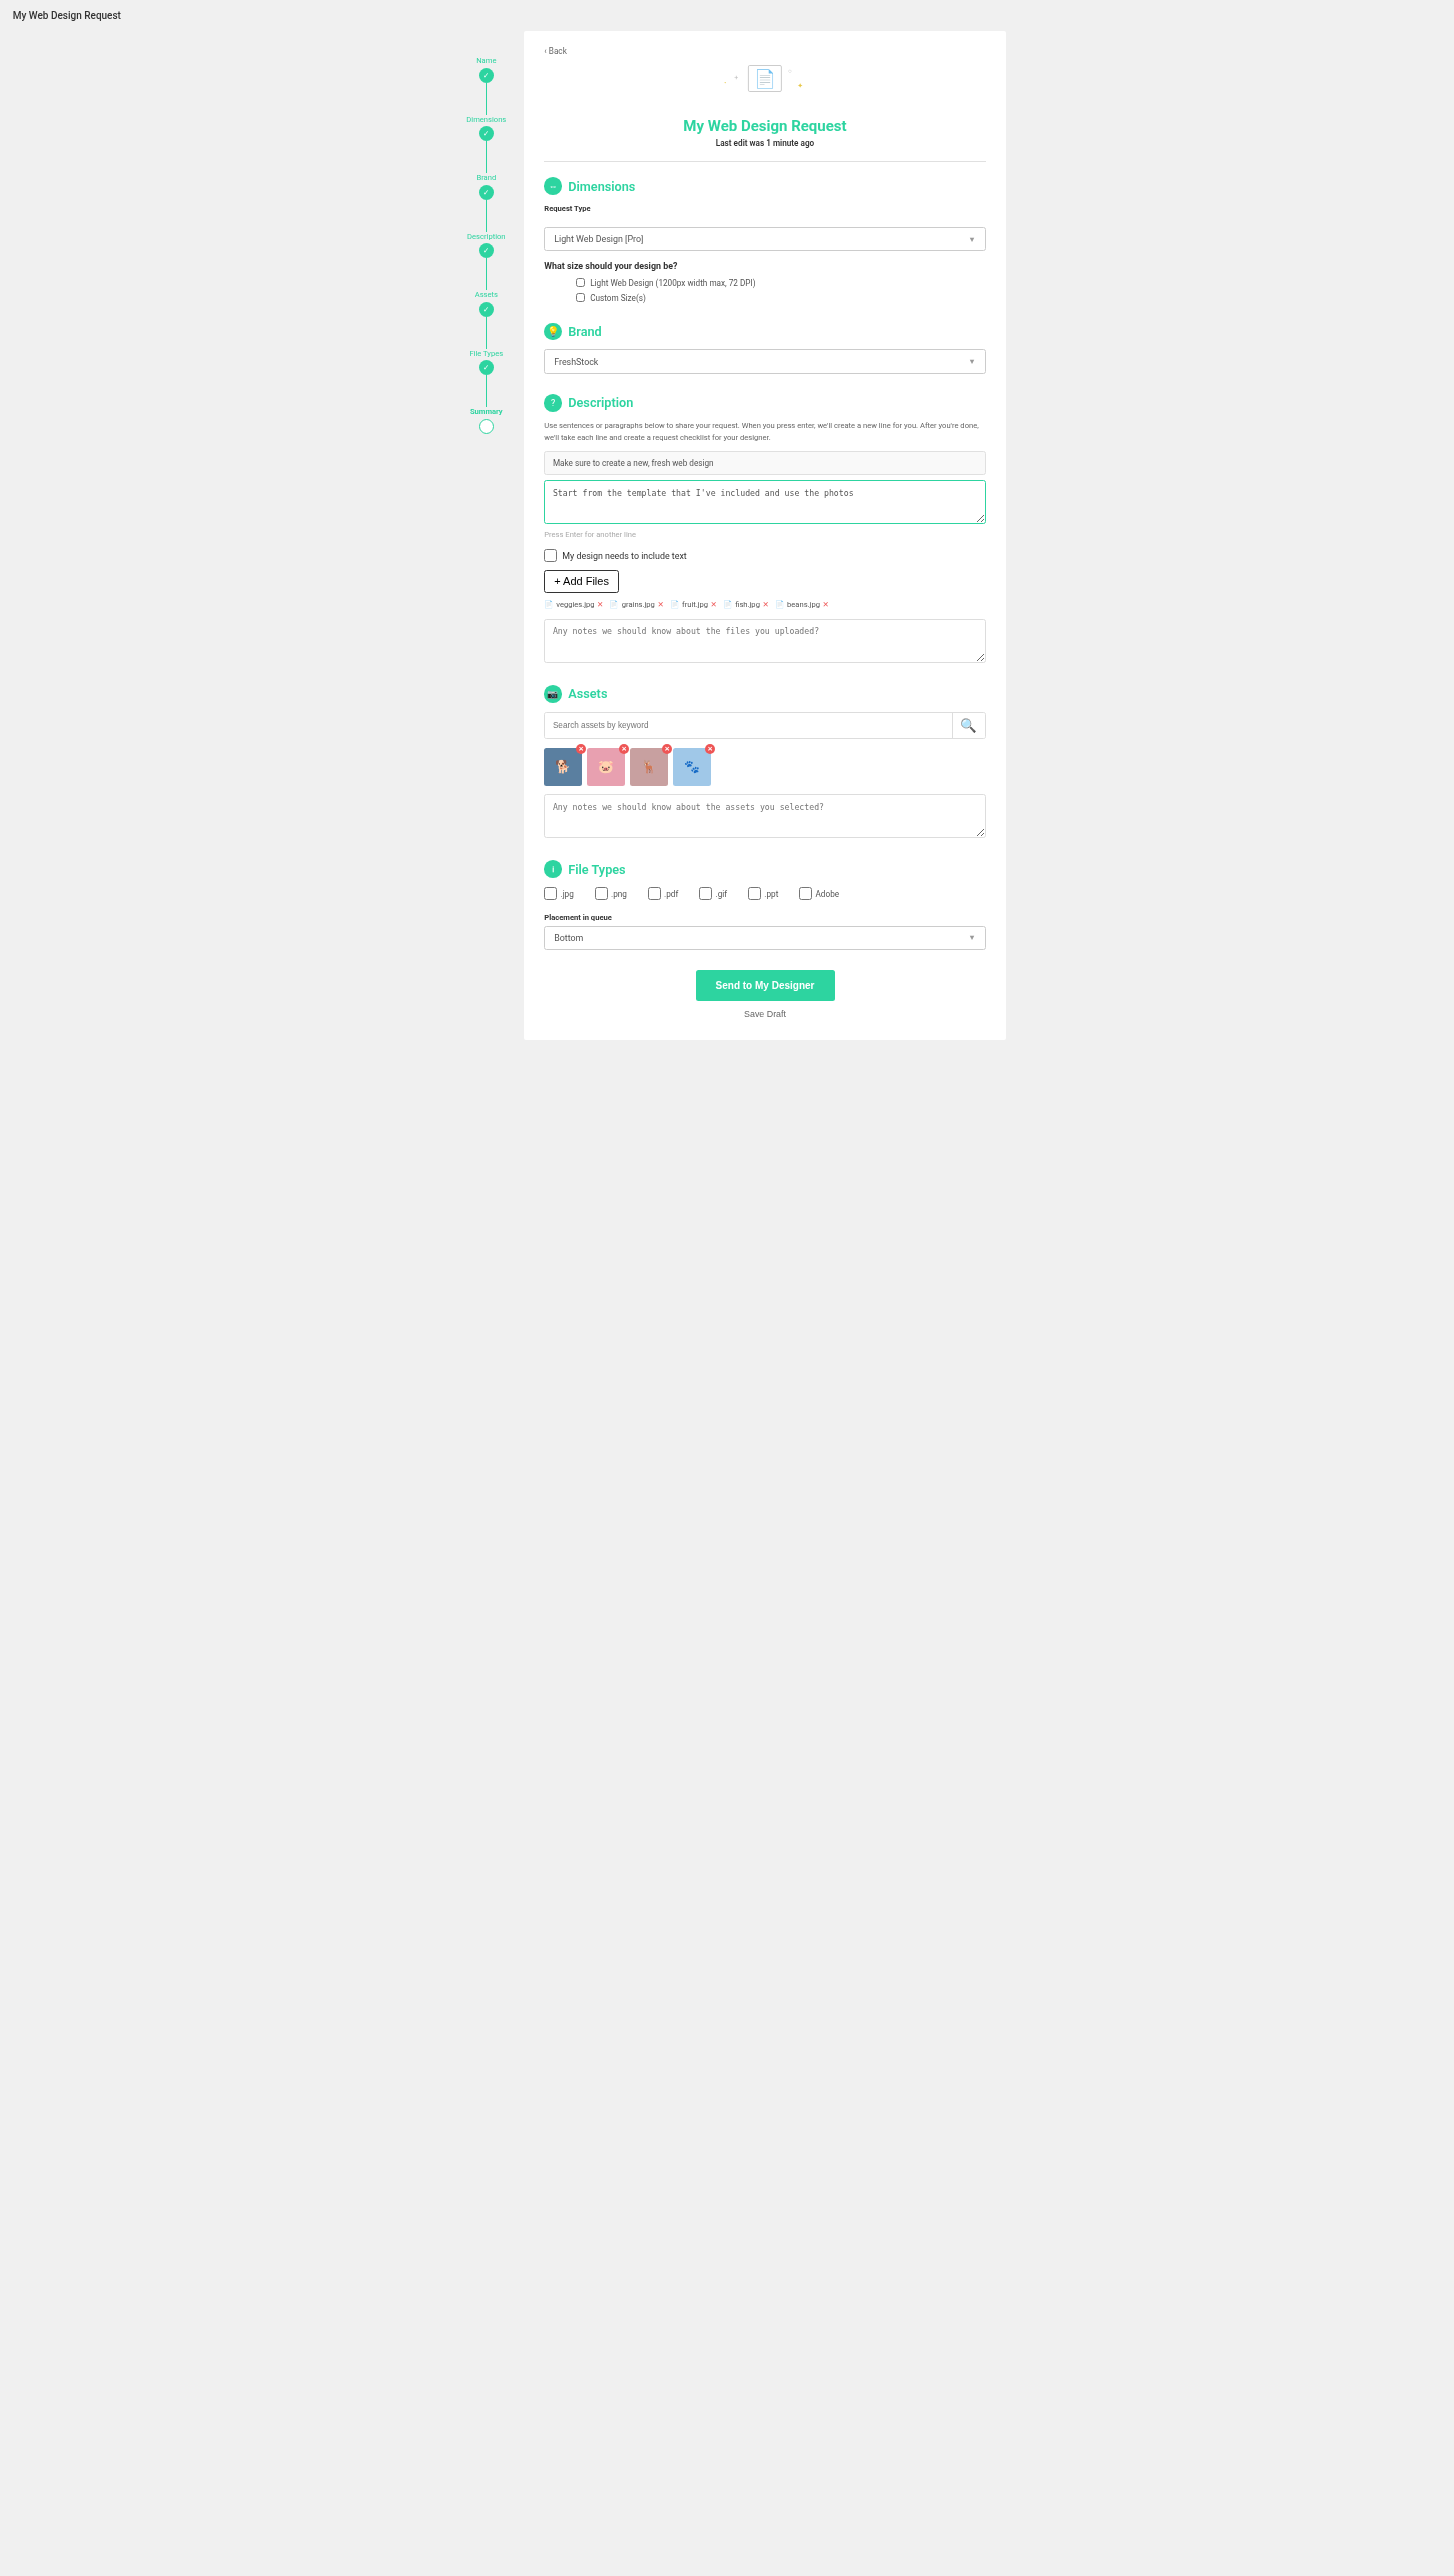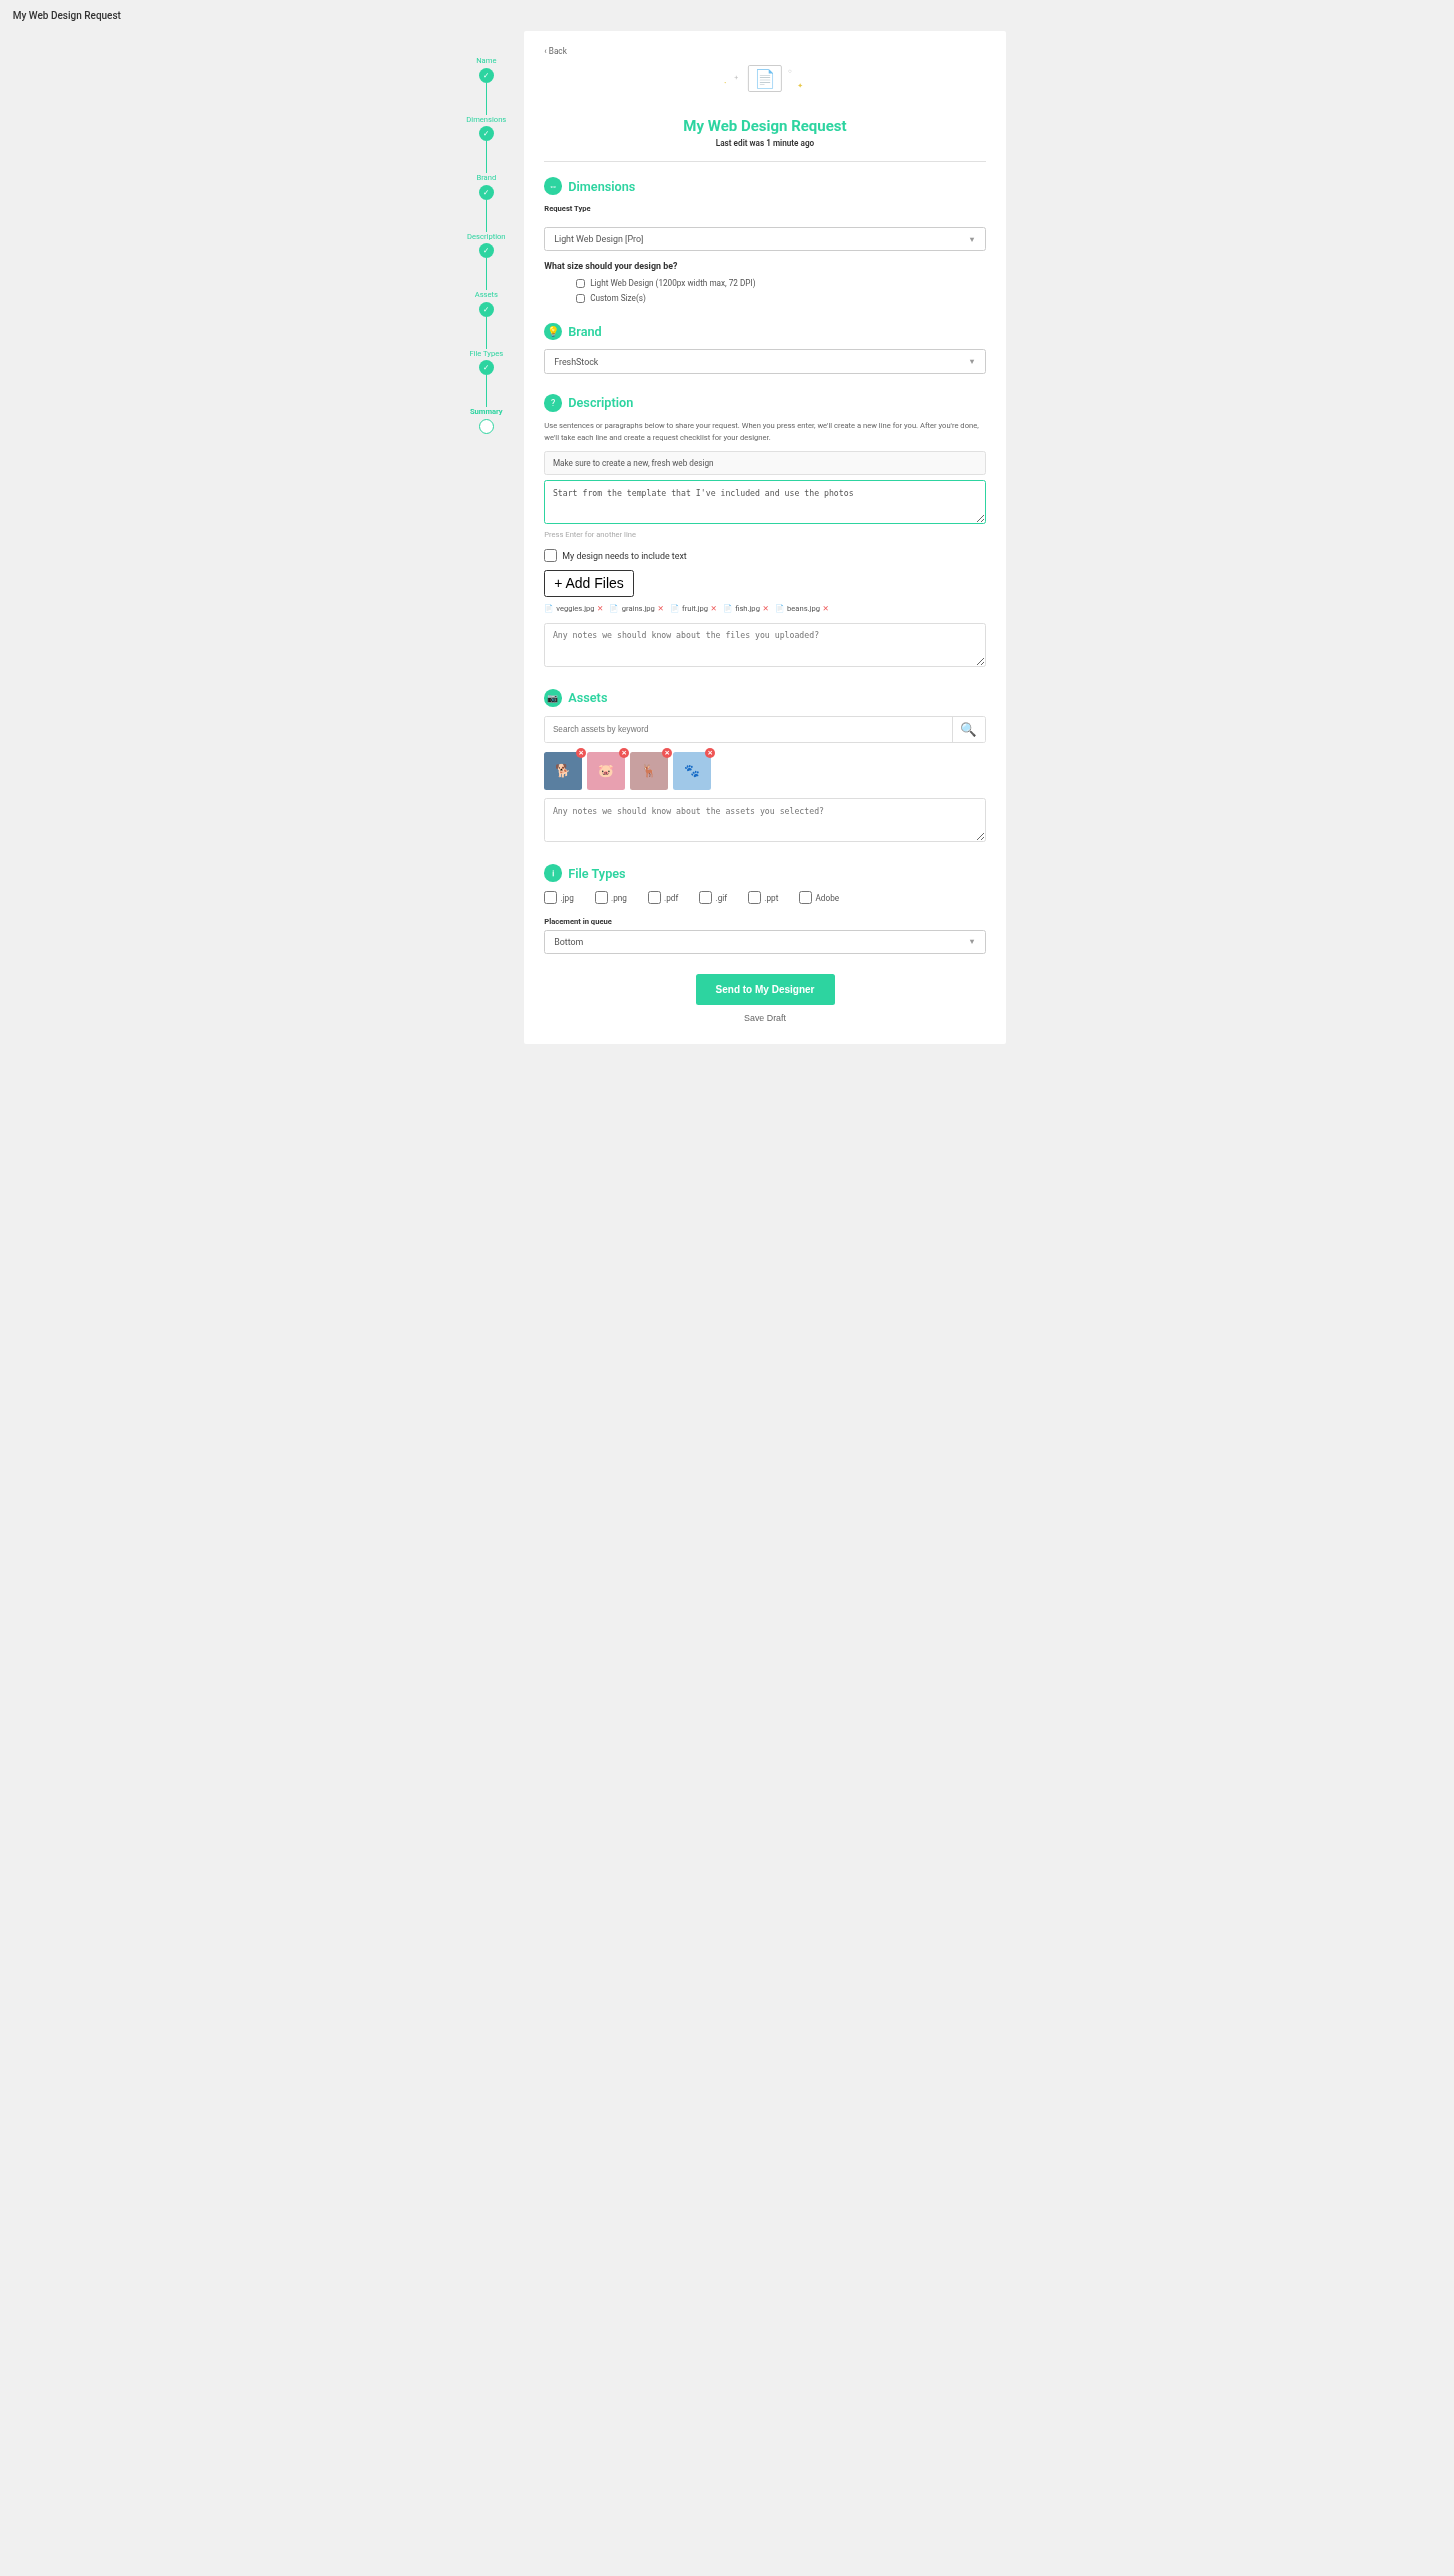--- a/index.html
+++ b/index.html
@@ -156,21 +156,21 @@
       font-size: 7.6px;
     }
     .size-question {
       font-size: 8.9px;
       font-weight: 700;
       color: #333;
       margin: 10px 0 6.3px;
     }
     .checkbox-row {
       display: flex;
-      align-items: flex-end;
+      align-items: flex-start;
       gap: 5px;
       margin-bottom: 5px;
       font-size: 8.2px;
       color: #555;
       padding-left: 32px;
     }
     .checkbox-row input[type="checkbox"] {
       width: 8.9px;
       height: 8.9px;
       accent-color: #2dd4a0;
@@ -210,21 +210,21 @@
       display: flex;
       align-items: center;
       gap: 5px;
       margin-bottom: 7.6px;
     }
     .add-files-btn {
       border: 0.6px solid #333;
       background: white;
       border-radius: 2.5px;
       padding: 4.4px 8.9px;
-      font-size: 14px;
+      font-size: 11px;
       cursor: pointer;
       margin-bottom: 7.6px;
     }
     .files-list {
       display: flex;
       flex-wrap: wrap;
       gap: 6.3px;
       margin-bottom: 10px;
     }
     .file-item {

